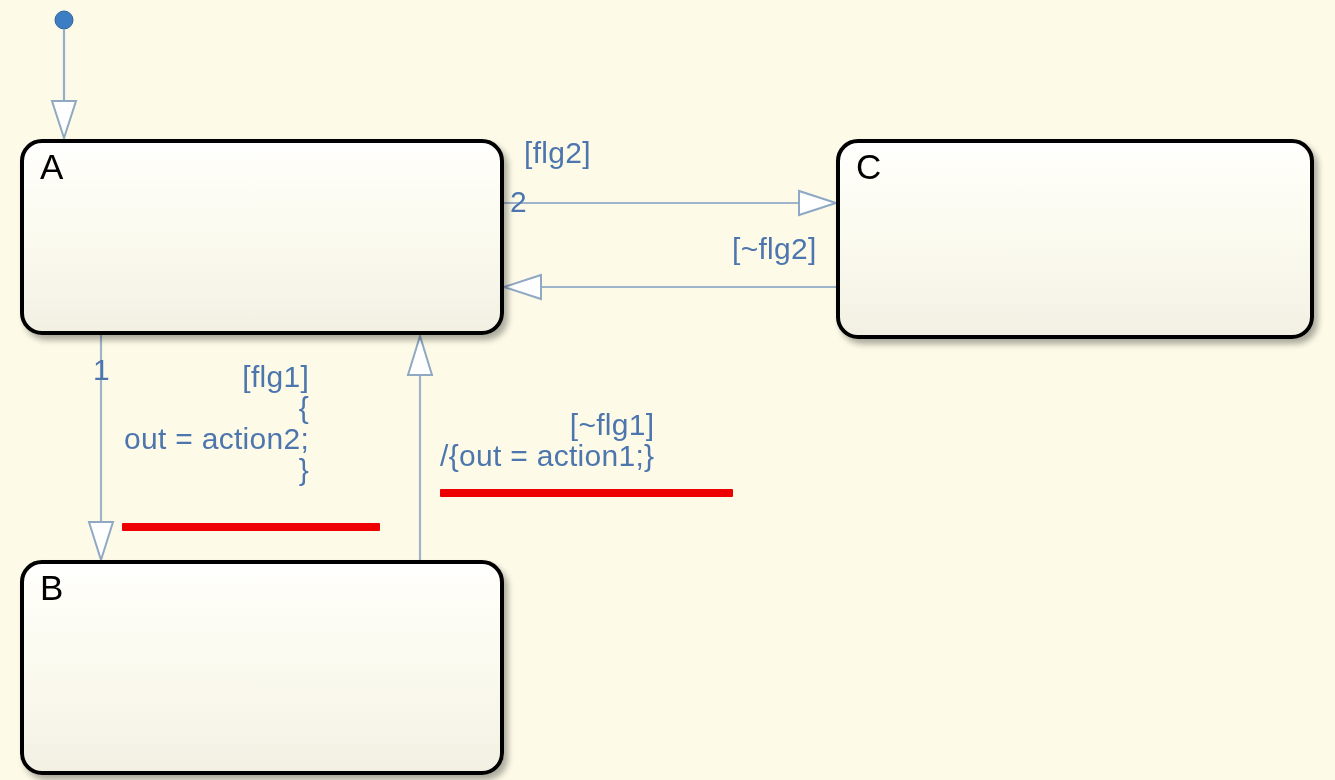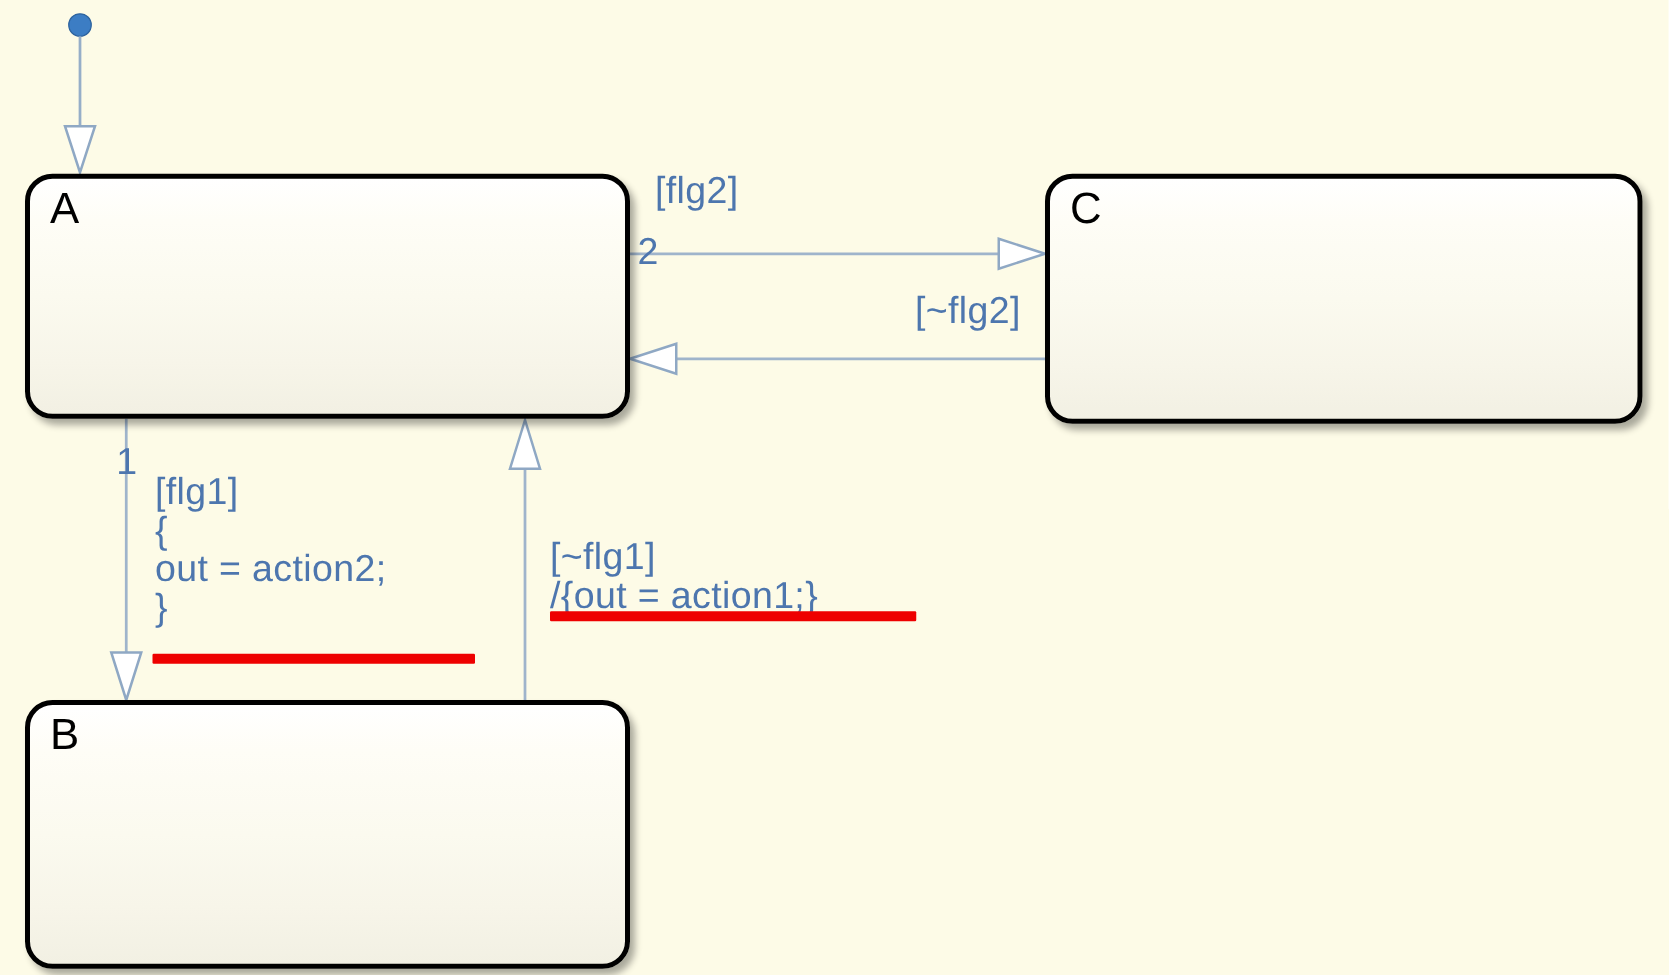--- a/index.html
+++ b/index.html
@@ -54,35 +54,36 @@
 
   
   .tlabel {
     position: absolute;
     color: #4d76ae;
     font-family: "Liberation Sans", sans-serif;
     font-size: 30px;
     line-height: 1.03;
     white-space: pre;
     letter-spacing: 0.3px;
+    text-align: right;
   }
   .plabel {
     position: absolute;
     color: #4d76ae;
     font-family: "Liberation Sans", sans-serif;
     font-size: 30px;
     line-height: 1;
   }
 
   #label-flg2      { left: 524px; top: 138px; }
   #label-nflg2     { left: 732px; top: 234px; }
   #label-prio-2    { left: 510px; top: 187px; }
   #label-prio-1    { left: 93px;  top: 355px; }
-  #label-flg1-blk  { left: 124px; top: 379px; }
-  #label-nflg1-blk { left: 440px; top: 431px; }
+  #label-flg1-blk  { left: 124px; top: 362px; }
+  #label-nflg1-blk { left: 440px; top: 410px; }
 
   
   .redbar {
     position: absolute;
     background: #ee0000;
     height: 8px;
     border-radius: 1px;
   }
   #redbar-1 { left: 122px; top: 523px; width: 258px; }
   #redbar-2 { left: 440px; top: 489px; width: 293px; }

